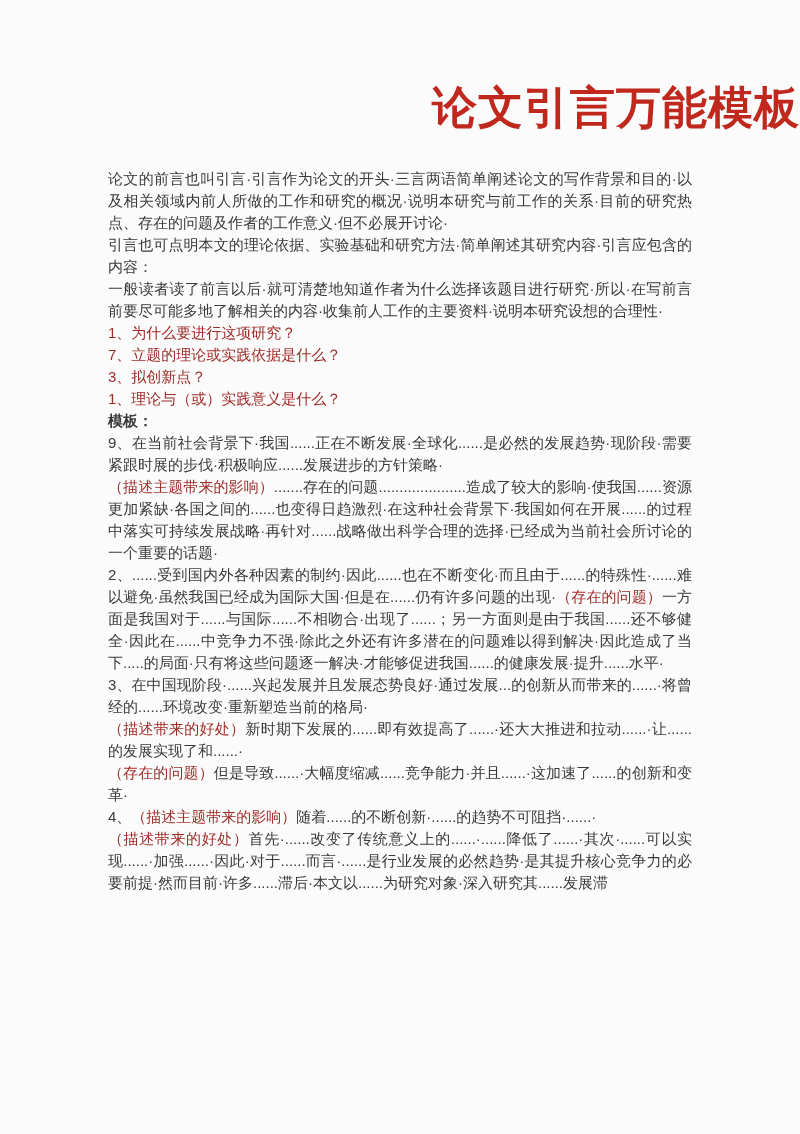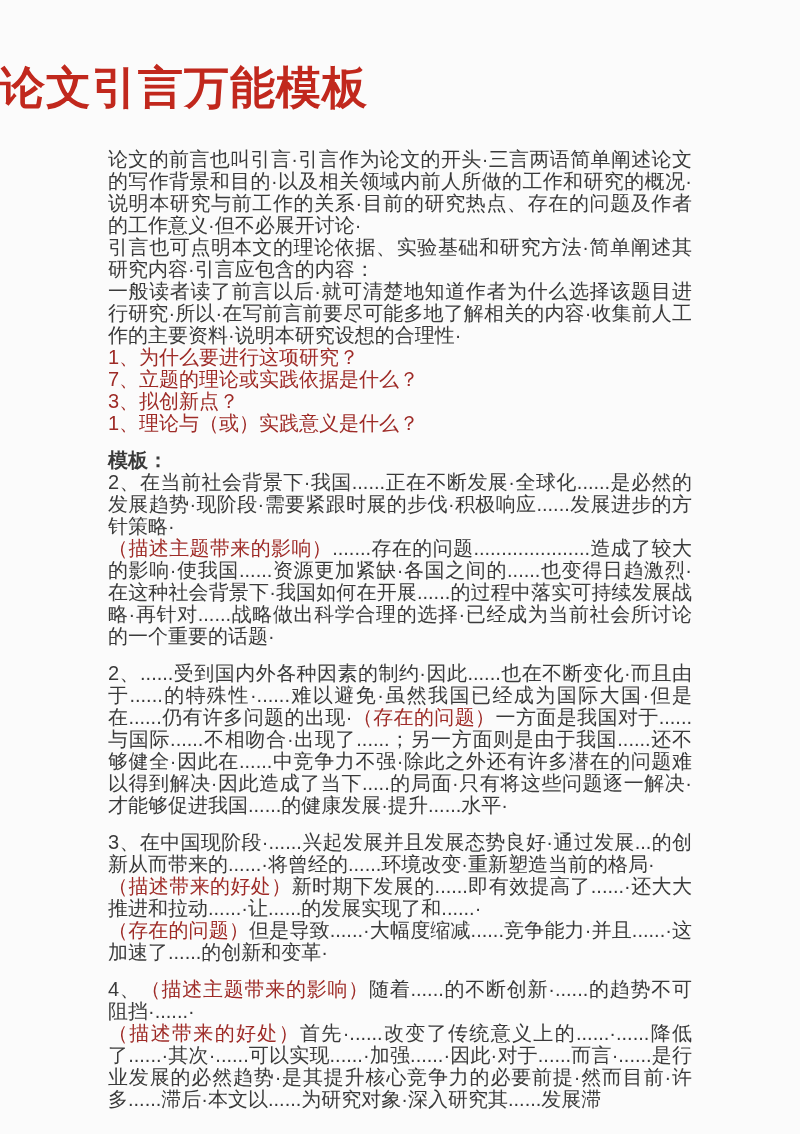--- a/index.html
+++ b/index.html
@@ -7,57 +7,57 @@
     position: relative;
     width: 800px;
     height: 1134px;
     background: var(--page-bg, #fbfbfb);
     overflow: hidden;
     font-family: "Liberation Sans", "DejaVu Sans", sans-serif;
     -webkit-font-smoothing: antialiased;
   }
   .doc-title {
     margin: 0;
-    padding-top: 60px;
-    text-align: left;
+    padding-top: 80px;
+    text-align: right;
     font-size: 45px;
     line-height: 1.25;
     font-weight: 700;
     letter-spacing: 1px;
     color: var(--title-red, #c1281d);
   }
   .doc-body {
     width: 584px;
     margin: 32px auto 0;
-    font-size: 20px;
+    font-size: 15px;
     line-height: 22px;
     text-align: justify;
     color: var(--body-text, #3a3a3a);
   }
   .doc-body p { margin: 0; }
-  .doc-body p.gap { margin-top: 15px; }
+  .doc-body p.gap { }
   .seg-n { color: var(--body-text, #3a3a3a); }
   .seg-b { font-weight: 700; color: var(--body-text, #3a3a3a); }
   .seg-r { font-weight: 400; color: var(--label-red, #9e2b27); }
 </style>
 </head>
 <body>
 
 <div class="page">
   <h1 class="doc-title">论文引言万能模板</h1>
   <div class="doc-body">
       <p><span class="seg-n">论文的前言也叫引言·引言作为论文的开头·三言两语简单阐述论文的写作背景和目的·以及相关领域内前人所做的工作和研究的概况·说明本研究与前工作的关系·目前的研究热点、存在的问题及作者的工作意义·但不必展开讨论·</span></p>
       <p><span class="seg-n">引言也可点明本文的理论依据、实验基础和研究方法·简单阐述其研究内容·引言应包含的内容：</span></p>
       <p><span class="seg-n">一般读者读了前言以后·就可清楚地知道作者为什么选择该题目进行研究·所以·在写前言前要尽可能多地了解相关的内容·收集前人工作的主要资料·说明本研究设想的合理性·</span></p>
       <p><span class="seg-r">1、为什么要进行这项研究？</span></p>
       <p><span class="seg-r">7、立题的理论或实践依据是什么？</span></p>
       <p><span class="seg-r">3、拟创新点？</span></p>
       <p><span class="seg-r">1、理论与（或）实践意义是什么？</span></p>
       <p class="gap"><span class="seg-b">模板：</span></p>
-      <p><span class="seg-n">2、在当前社会背景下·我国......正在不断发展·全球化......是必然的发展趋势·现阶段·需要紧跟时展的步伐·积极响应......发展进步的方针策略·</span></p>
+      <p><span class="seg-n">9、在当前社会背景下·我国......正在不断发展·全球化......是必然的发展趋势·现阶段·需要紧跟时展的步伐·积极响应......发展进步的方针策略·</span></p>
       <p><span class="seg-r">（描述主题带来的影响）</span><span class="seg-n">.......存在的问题.....................造成了较大的影响·使我国......资源更加紧缺·各国之间的......也变得日趋激烈·在这种社会背景下·我国如何在开展......的过程中落实可持续发展战略·再针对......战略做出科学合理的选择·已经成为当前社会所讨论的一个重要的话题·</span></p>
       <p class="gap"><span class="seg-n">2、......受到国内外各种因素的制约·因此......也在不断变化·而且由于......的特殊性·......难以避免·虽然我国已经成为国际大国·但是在......仍有许多问题的出现·</span><span class="seg-r">（存在的问题）</span><span class="seg-n">一方面是我国对于......与国际......不相吻合·出现了......；另一方面则是由于我国......还不够健全·因此在......中竞争力不强·除此之外还有许多潜在的问题难以得到解决·因此造成了当下.....的局面·只有将这些问题逐一解决·才能够促进我国......的健康发展·提升......水平·</span></p>
       <p class="gap"><span class="seg-n">3、在中国现阶段·......兴起发展并且发展态势良好·通过发展...的创新从而带来的......·将曾经的......环境改变·重新塑造当前的格局·</span></p>
       <p><span class="seg-r">（描述带来的好处）</span><span class="seg-n">新时期下发展的......即有效提高了......·还大大推进和拉动......·让......的发展实现了和......·</span></p>
       <p><span class="seg-r">（存在的问题）</span><span class="seg-n">但是导致......·大幅度缩减......竞争能力·并且......·这加速了......的创新和变革·</span></p>
       <p class="gap"><span class="seg-n">4、</span><span class="seg-r">（描述主题带来的影响）</span><span class="seg-n">随着......的不断创新·......的趋势不可阻挡·......·</span></p>
       <p><span class="seg-r">（描述带来的好处）</span><span class="seg-n">首先·......改变了传统意义上的......·......降低了......·其次·......可以实现......·加强......·因此·对于......而言·......是行业发展的必然趋势·是其提升核心竞争力的必要前提·然而目前·许多......滞后·本文以......为研究对象·深入研究其......发展滞</span></p>
     </div>
 </div>
 

